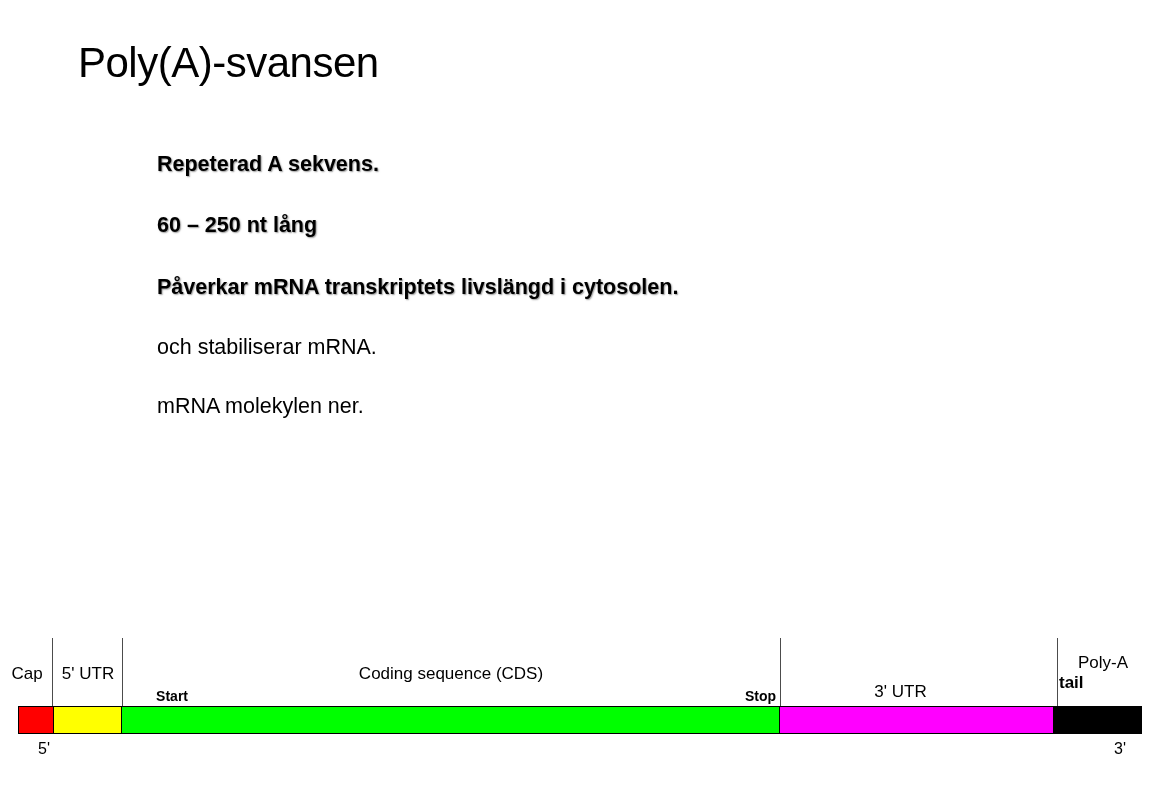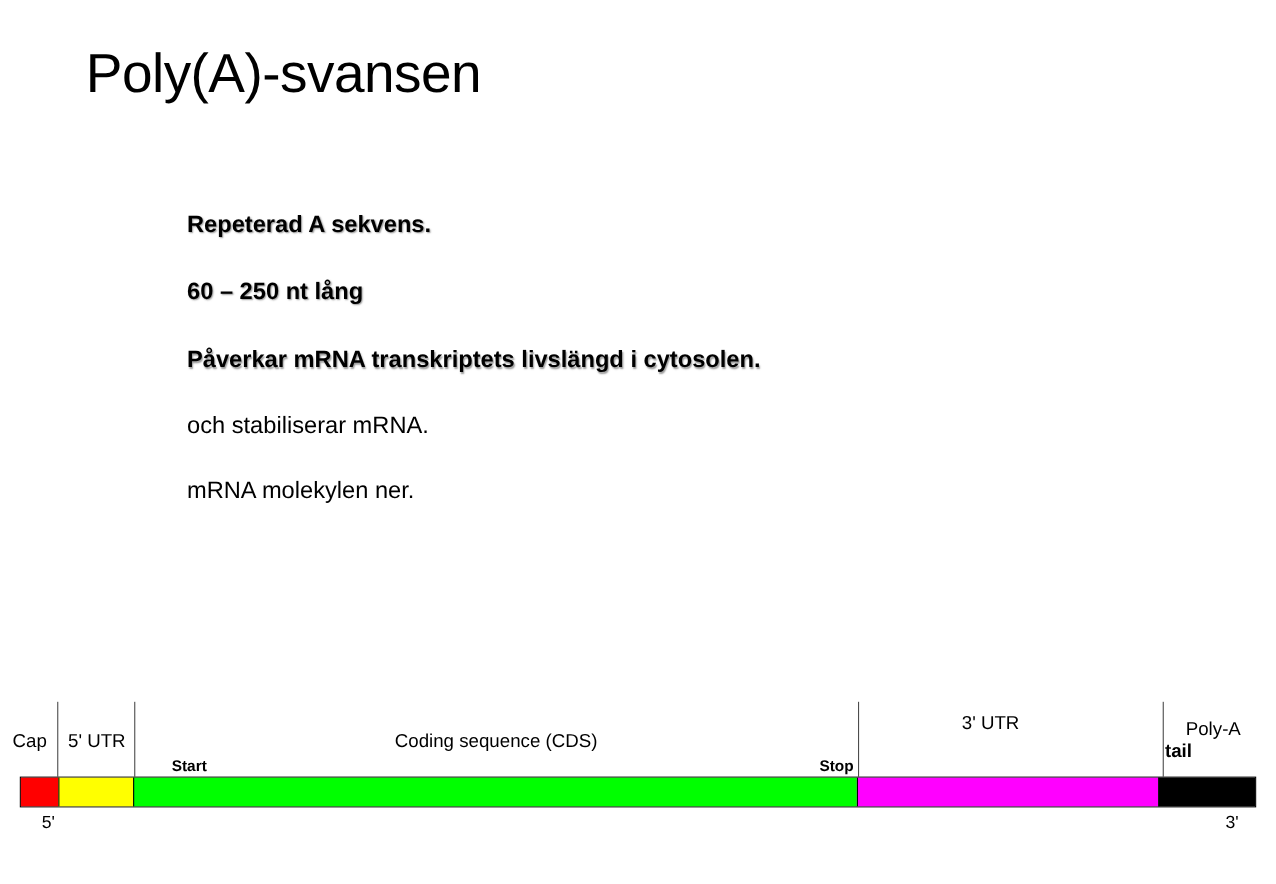--- a/index.html
+++ b/index.html
@@ -14,35 +14,34 @@
     font-family: "Liberation Sans", sans-serif;
     color: #000000;
     overflow: hidden;
   }
 
   
   .slide-title {
     position: absolute;
     left: 78px;
     top: 42px;
-    font-size: 50px;
+    font-size: 42px;
     line-height: 1.0;
     font-weight: 400;
     letter-spacing: -0.5px;
     color: #000000;
     white-space: nowrap;
   }
 
   
   .body-block {
     position: absolute;
-    left: 170px;
+    left: 157px;
     top: 150px;
     width: 880px;
-    margin-top: 40px;
   }
   .para {
     font-size: 21.5px;
     line-height: 1.35;
     color: #000000;
     margin: 0 0 0 0;
   }
   .para.bold {
     font-weight: 700;
     text-shadow: 1px 1px 1.5px rgba(120,120,120,0.75);
@@ -136,21 +135,21 @@
   <div class="tick" style="left:122px; top:38px; height:68px;"></div>
   <div class="tick" style="left:780px; top:38px; height:68px;"></div>
   <div class="tick" style="left:1057px; top:38px; height:68px;"></div>
 
   <div class="reg-label" style="left:4px; top:64px; width:46px;">Cap</div>
 
   <div class="reg-label" style="left:54px; top:64px; width:68px;">5' UTR</div>
 
   <div class="reg-label" style="left:124px; top:64px; width:654px;">Coding sequence (CDS)</div>
 
-  <div class="reg-label" style="left:782px; top:48px; width:237px;">3' UTR</div>
+  <div class="reg-label" style="left:782px; top:82px; width:237px;">3' UTR</div>
 
   <div class="reg-label" style="left:1059px; top:53px; width:88px; text-align:center;">Poly-A</div>
   <div class="reg-label" style="left:1059px; top:73px; width:68px; text-align:left;font-weight:bold;">tail</div>
 
   <div class="reg-label small" style="left:128px; top:88px; width:60px; text-align:right;">Start</div>
 
   <div class="reg-label small" style="left:716px; top:88px; width:60px; text-align:right;">Stop</div>
 
   <div class="bar">
     <div class="seg" style="width:3.0%;  background:#ff0000;"></div>

